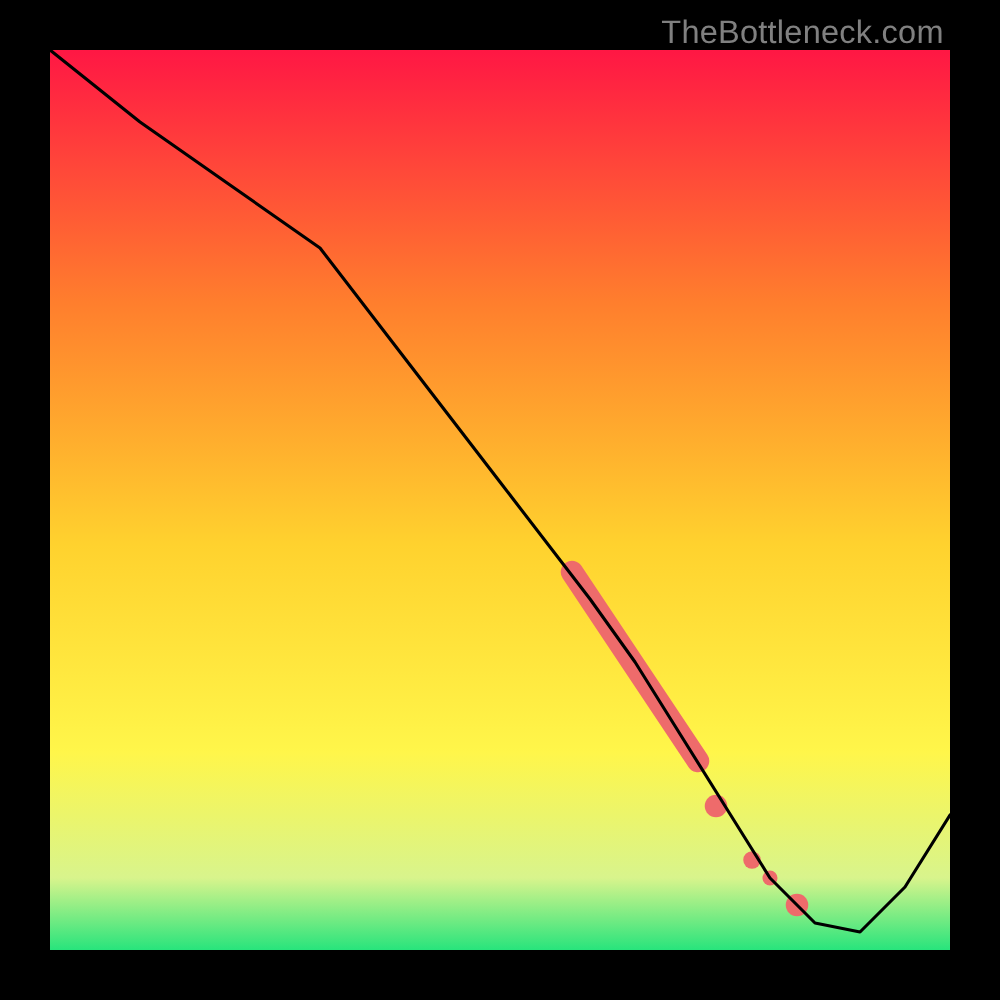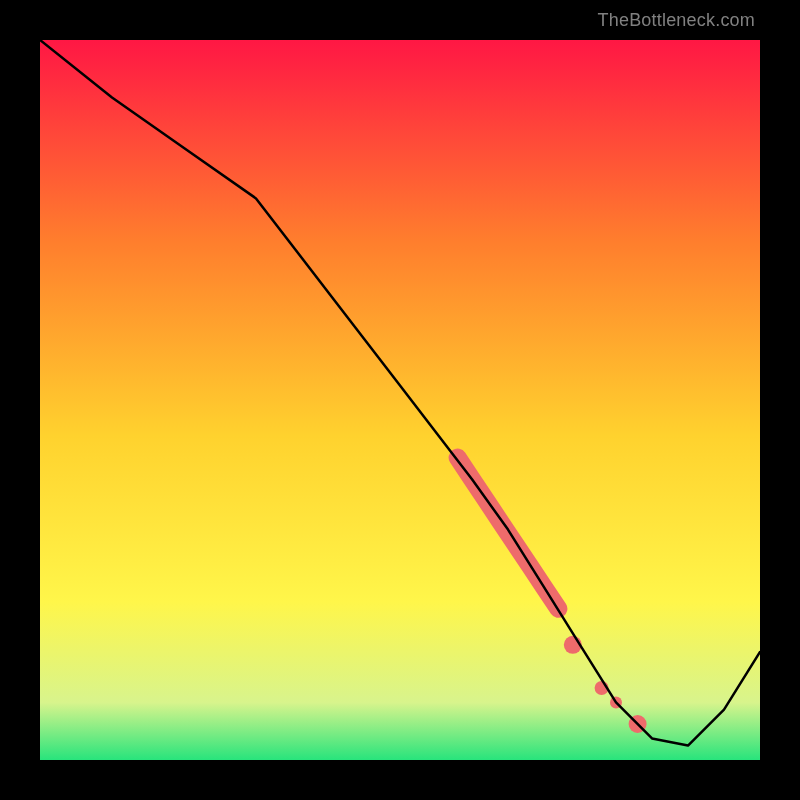--- a/index.html
+++ b/index.html
@@ -24,21 +24,21 @@
     left: 0;
     top: 0;
     width: 720px;
     height: 720px;
   }
   .watermark {
     position: absolute;
     top: 10px;
     right: 45px;
     color: #808080;
-    font-size: 18px;
+    font-size: 26px;
     font-weight: 500;
     letter-spacing: 0.2px;
   }
   svg {
     display: block;
   }
 </style>
 </head>
 <body>
 

